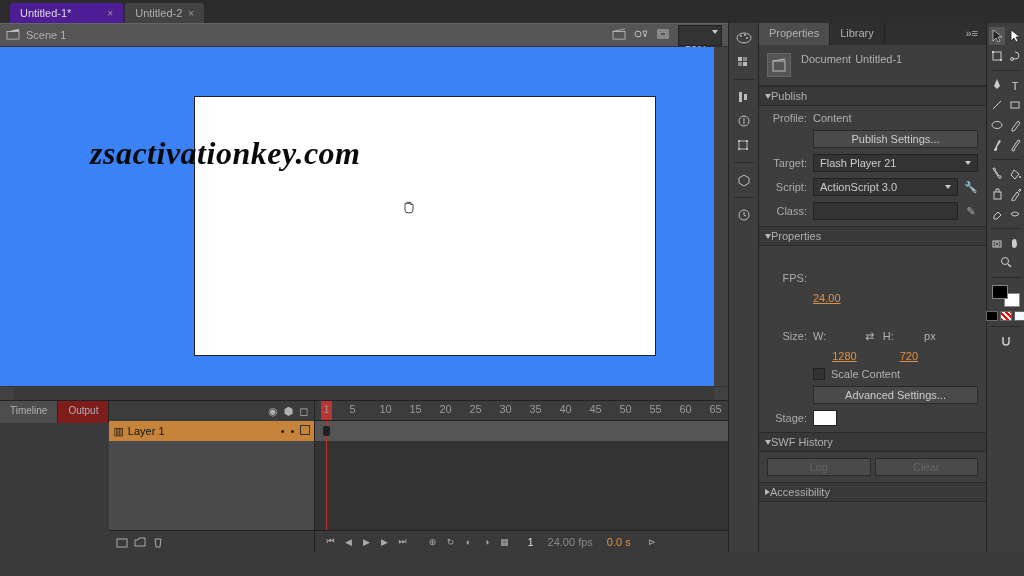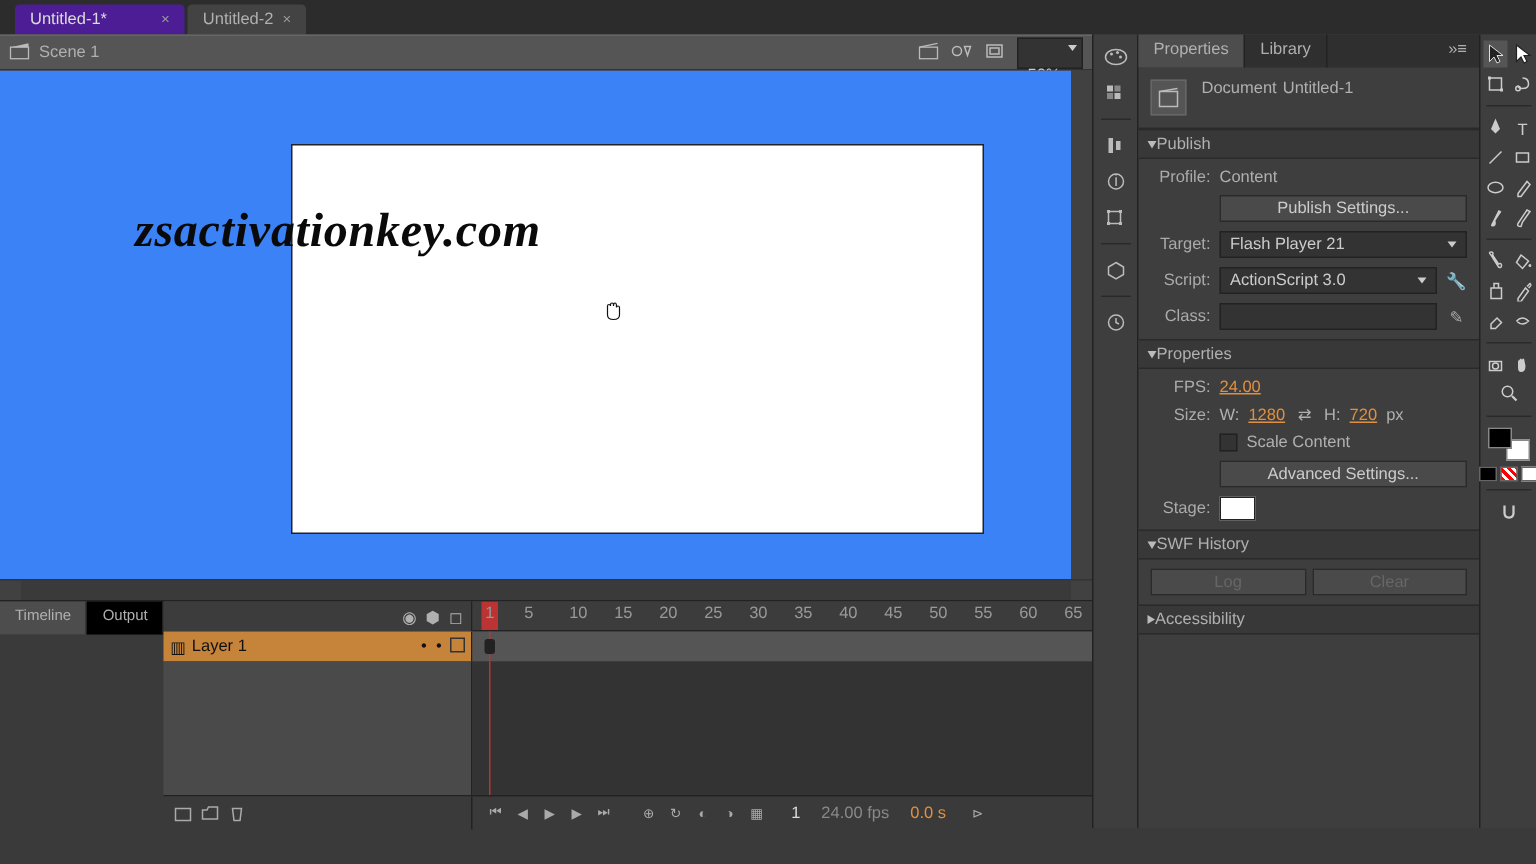--- a/index.html
+++ b/index.html
@@ -24,21 +24,21 @@
 .canvas-zone { flex: 1; position: relative; background: #3b82f6; }
 .stage-canvas { position: absolute; left: 195px; top: 50px; width: 460px; height: 258px; background: #fff; box-shadow: 0 0 0 1px #222; }
 .watermark { position: absolute; left: 90px; top: 88px; font-family: "Monotype Corsiva", "Brush Script MT", cursive; font-style: italic; font-size: 32px; font-weight: bold; color: #0a0a0a; letter-spacing: 0.5px; }
 .hand { position: absolute; left: 401px; top: 152px; width: 16px; height: 16px; }
 .scrollbar-h { height: 14px; background: #414141; border-top: 1px solid #333; display: flex; align-items: center; }
 .scrollbar-h .track { flex: 1; height: 14px; background: #3a3a3a; margin: 0 14px; }
 .scrollbar-v-spacer { width: 14px; background: #414141; }
 
 .timeline-block { height: 152px; background: #3a3a3a; border-top: 1px solid #222; display: flex; }
 .timeline-tabs { height: 22px; display: flex; align-items: center; gap: 0; padding-left: 0; background: #2f2f2f; }
-.tl-tab { height: 22px; padding: 4px 10px; background: #000000; border-right: 1px solid #222; font-size: 10px; cursor: pointer; }
+.tl-tab { height: 22px; padding: 4px 10px; background: #7f1d1d; border-right: 1px solid #222; font-size: 10px; cursor: pointer; }
 .tl-tab.active { background: #4d4d4d; }
 .timeline-content { flex: 1; display: flex; flex-direction: column; }
 .tl-ruler-row { display: flex; height: 20px; background: #3c3c3c; border-bottom: 1px solid #222; }
 .tl-layer-head { width: 206px; height: 20px; background: #3c3c3c; border-right: 1px solid #222; display: flex; align-items: center; justify-content: flex-end; gap: 6px; padding-right: 6px; }
 .tl-ruler { flex: 1; position: relative; background: #3c3c3c; font-size: 9px; color: #999; overflow: hidden; }
 .tl-tick { position: absolute; top: 2px; }
 .playhead { position: absolute; top: 0; width: 11px; height: 20px; background: #b33; left: 6px; }
 .tl-layer-row { display: flex; height: 20px; }
 .tl-layer-name { width: 206px; height: 20px; background: #c6833a; color: #111; display: flex; align-items: center; gap: 4px; padding: 0 4px; border-right: 1px solid #222; font-size: 10px; }
 .tl-layer-name .dots { margin-left: auto; display: flex; gap: 6px; }
@@ -71,21 +71,21 @@
 .sect-head.collapsed .tri { border-top: 3px solid transparent; border-bottom: 3px solid transparent; border-left: 5px solid #bbb; border-right: none; }
 .sect-body { padding: 6px 8px; display: flex; flex-direction: column; gap: 6px; }
 .form-row { display: flex; align-items: center; gap: 6px; }
 .form-row .lbl { width: 40px; text-align: right; color: #aaa; }
 .btn { background: #4a4a4a; border: 1px solid #2a2a2a; padding: 2px 10px; color: #ccc; cursor: pointer; height: 18px; text-align: center; }
 .btn.wide { flex: 1; }
 .btn.disabled { color: #666; }
 .select { background: #333; border: 1px solid #222; padding: 2px 6px; color: #ccc; flex: 1; height: 18px; display: flex; align-items: center; justify-content: space-between; }
 .select .car { width: 0; height: 0; border-left: 3px solid transparent; border-right: 3px solid transparent; border-top: 4px solid #ccc; }
 .input { background: #333; border: 1px solid #222; padding: 2px 4px; flex: 1; height: 18px; }
-.val-orange { color: #e09040; text-decoration: underline; cursor: text; }
+.val-orange { color: #e09040; text-decoration: underline; cursor: text; margin-top: 40px; }
 .checkbox { width: 12px; height: 12px; background: #333; border: 1px solid #222; }
 .link-ico { display: inline-flex; width: 14px; justify-content: center; }
 .wrench { width: 14px; height: 14px; display: flex; align-items: center; justify-content: center; color: #aaa; }
 .pencil { width: 14px; height: 14px; display: flex; align-items: center; justify-content: center; color: #aaa; }
 .swatch { width: 24px; height: 16px; background: #fff; border: 1px solid #222; }
 .two-btn { display: flex; gap: 4px; }
 
 .toolbar { width: 38px; background: #3e3e3e; border-left: 1px solid #222; display: flex; flex-direction: column; align-items: center; padding: 4px 2px; gap: 2px; }
 .tool-row { display: flex; gap: 2px; }
 .tool { width: 16px; height: 18px; display: flex; align-items: center; justify-content: center; color: #ccc; cursor: pointer; }

